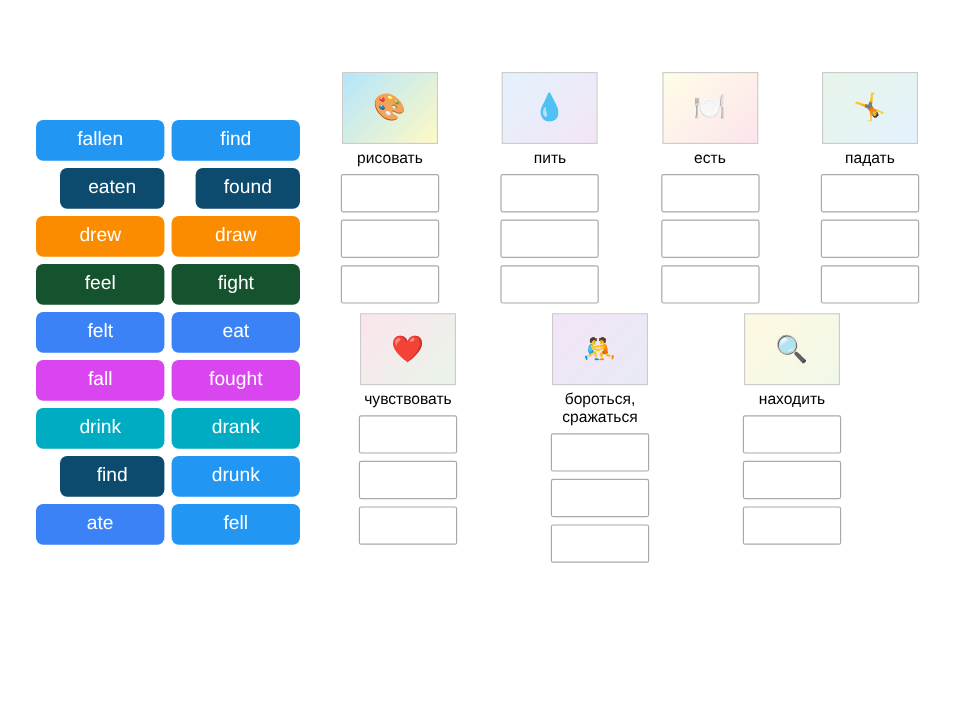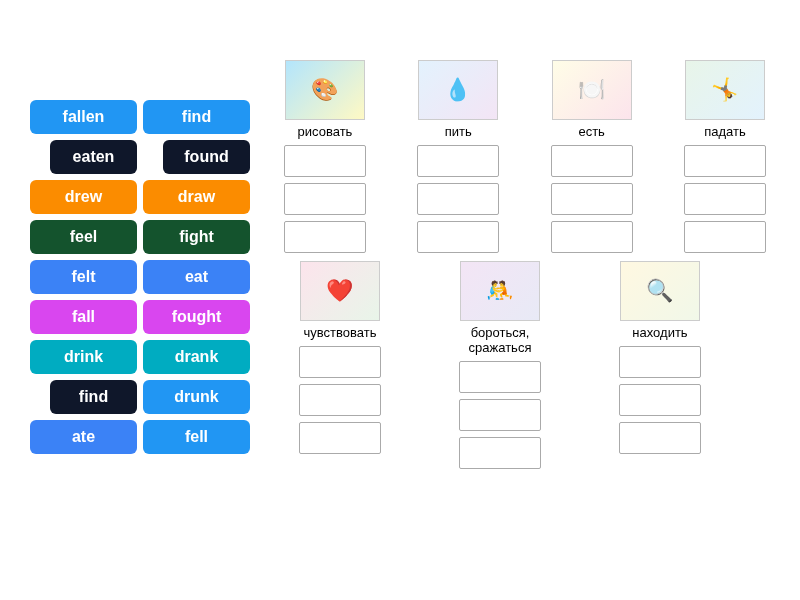--- a/index.html
+++ b/index.html
@@ -19,27 +19,27 @@
       top: 100px;
       width: 220px;
       display: grid;
       grid-template-columns: 1fr 1fr;
       gap: 6px;
     }
     .word-tile {
       border-radius: 6px;
       color: #fff;
       font-size: 16px;
-      font-weight: bold;
+      font-weight: normal;
       text-align: center;
       padding: 8px 4px;
       cursor: grab;
     }
     .c-blue    { background: #2196F3; }
-    .c-red     { background: #0f172a; margin-left: 20px; }
+    .c-red     { background: #0c4a6e; margin-left: 20px; }
     .c-orange  { background: #FB8C00; }
     .c-green   { background: #14532d; }
     .c-purple  { background: #3b82f6; }
     .c-indigo  { background: #d946ef; }
     .c-teal    { background: #00ACC1; }
 
     
     .right-area {
       position: absolute;
       left: 270px;

